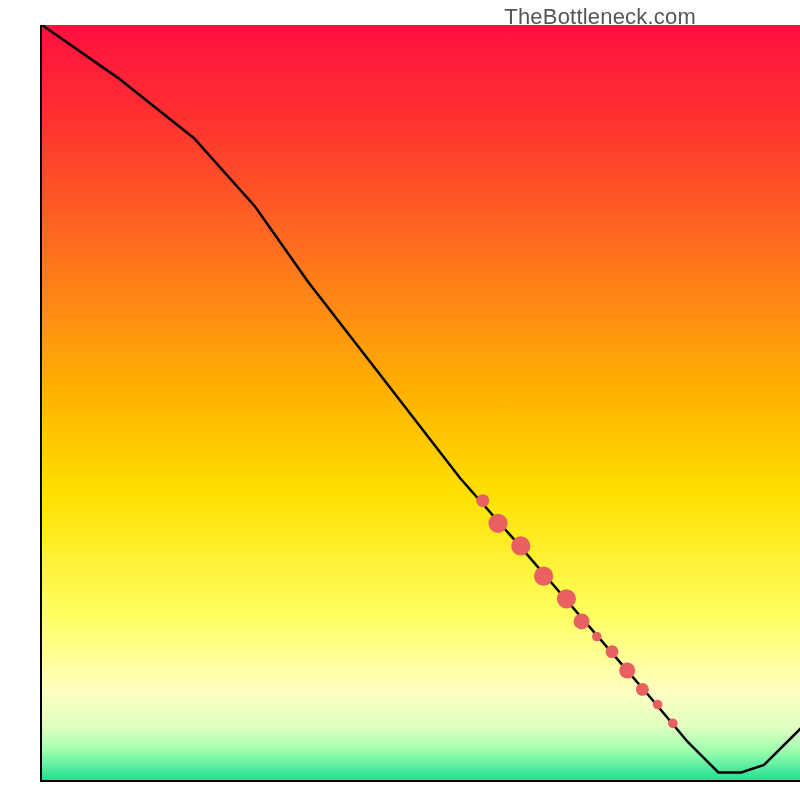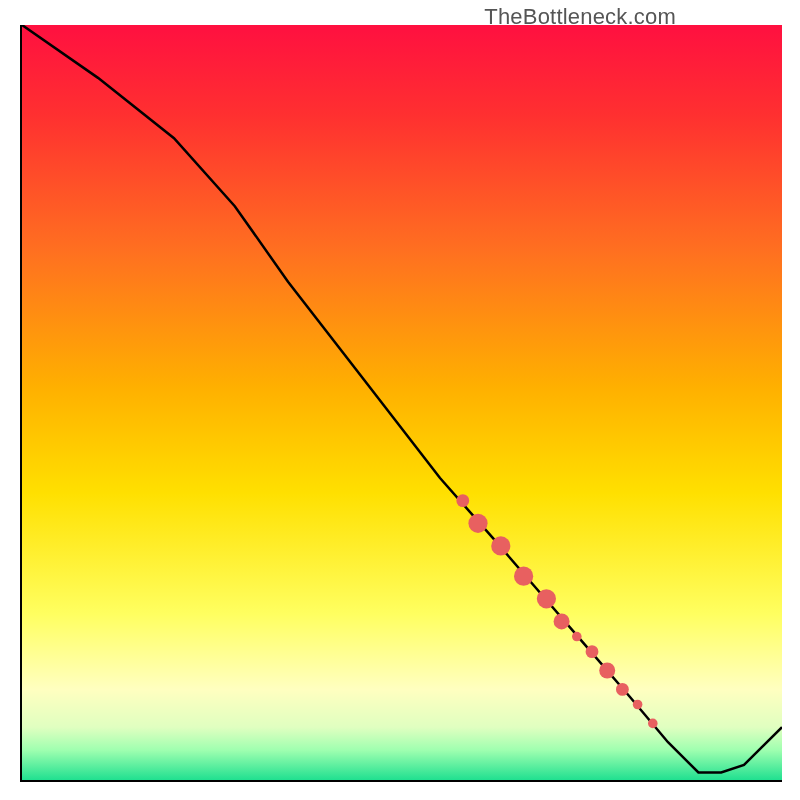--- a/index.html
+++ b/index.html
@@ -8,20 +8,21 @@
     width: 800px;
     height: 800px;
     overflow: hidden;
     background: #fff;
     font-family: Arial, Helvetica, sans-serif;
   }
   .chart-container {
     position: relative;
     width: 696px;
     height: 800px;
+    margin-left: 20px;
   }
   .plot-area {
     position: absolute;
     left: 20px;
     top: 25px;
     width: 760px;
     height: 755px;
     border-left: 2px solid #000;
     border-bottom: 2px solid #000;
     overflow: hidden;

